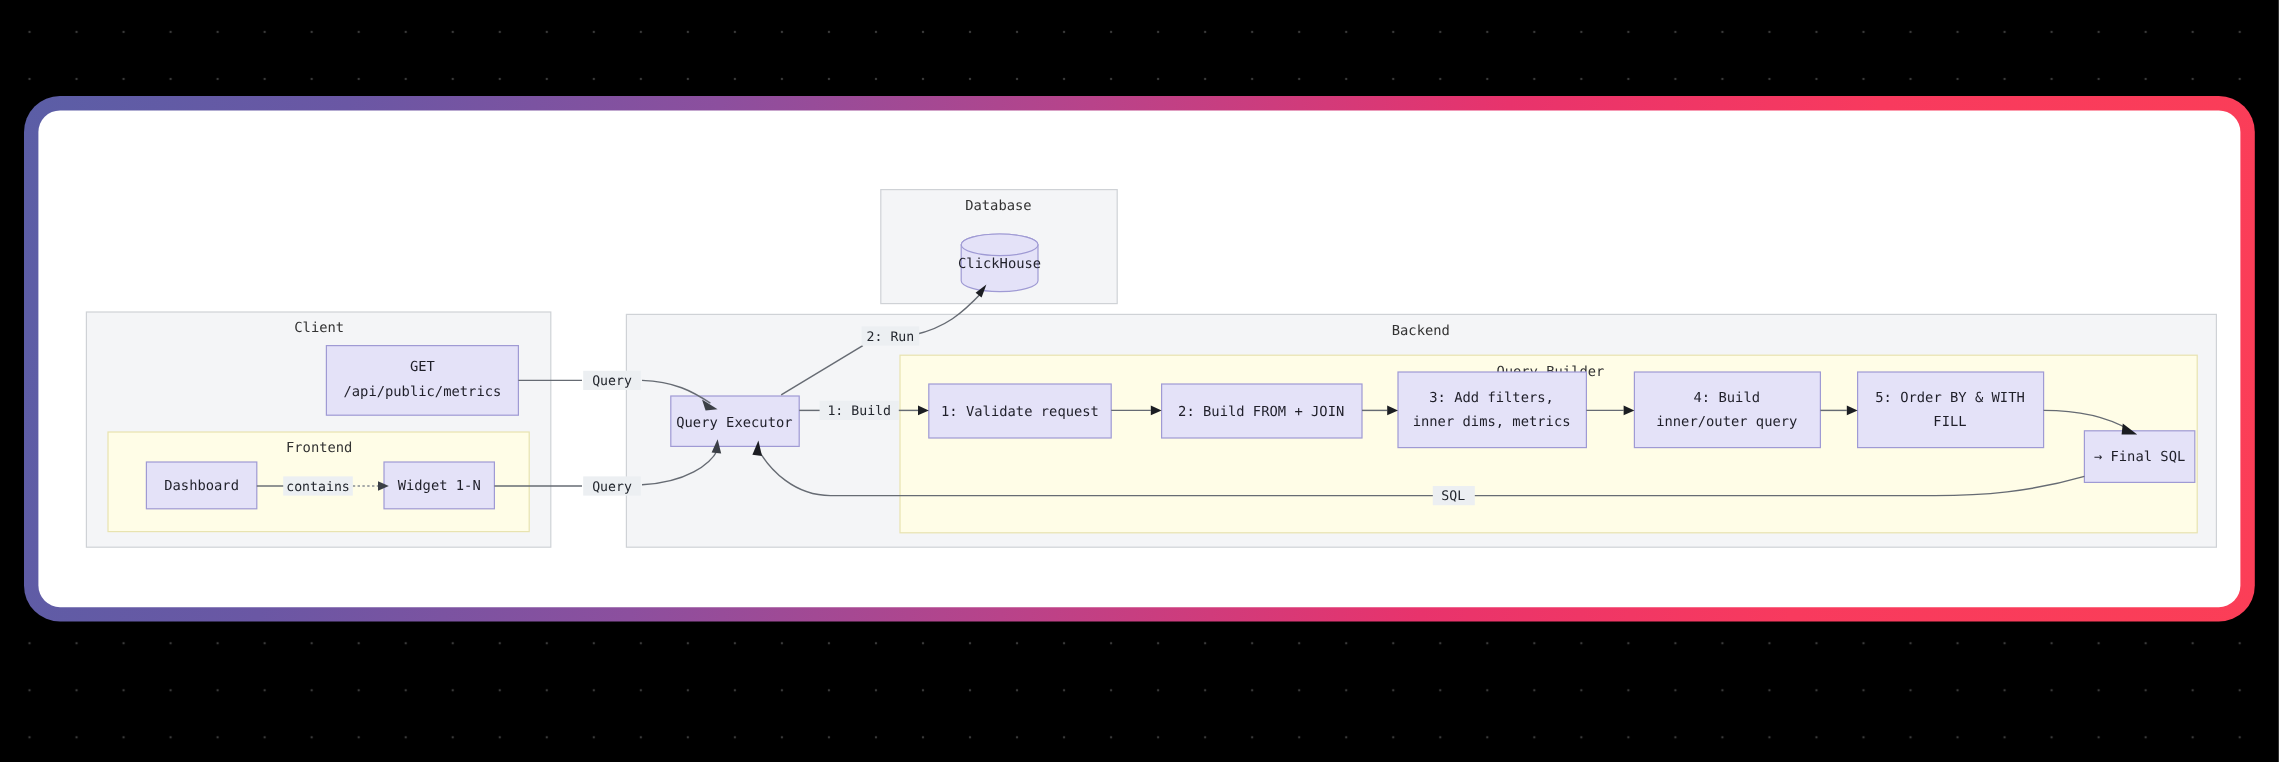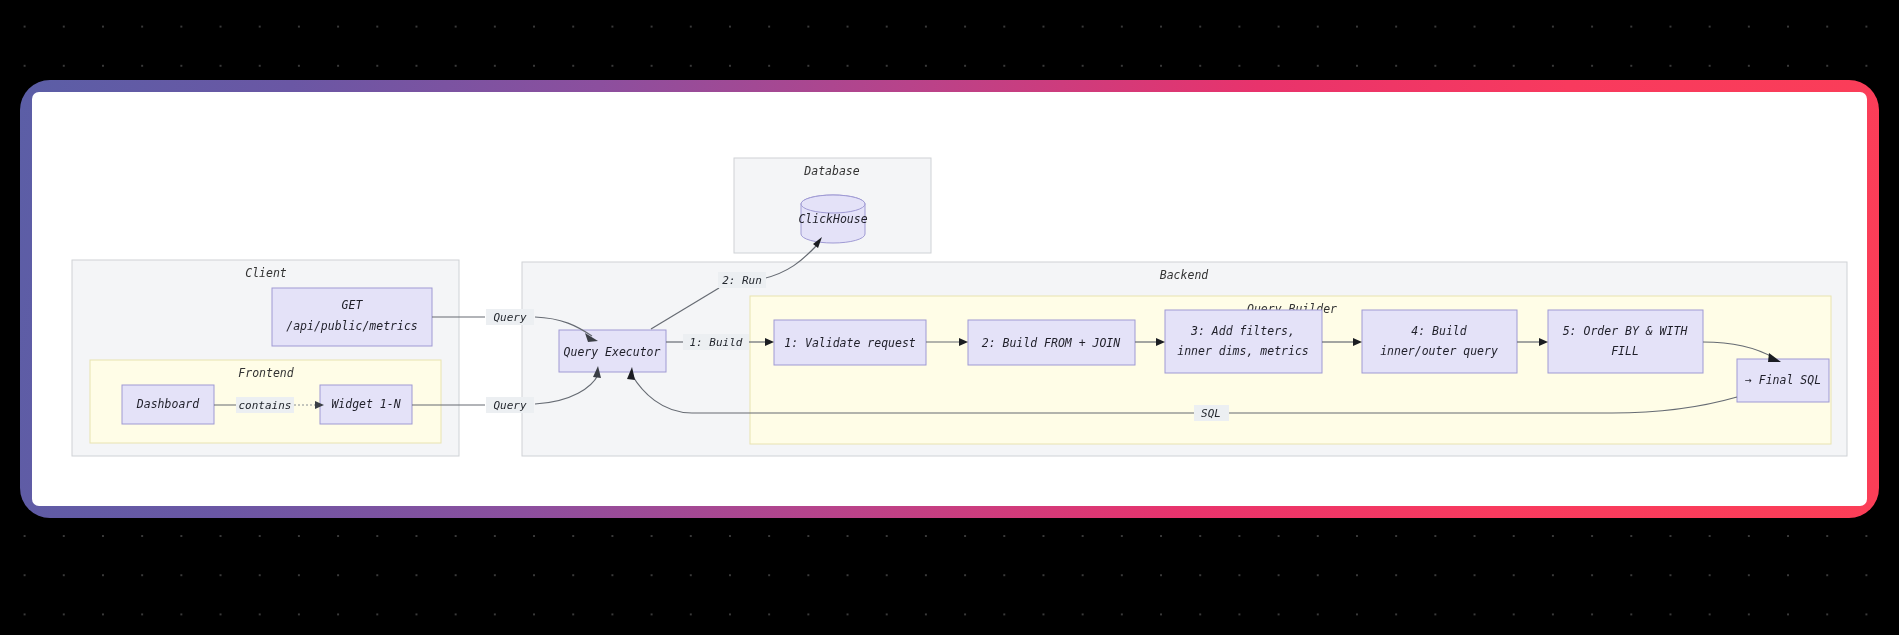--- a/index.html
+++ b/index.html
@@ -12,21 +12,21 @@
     font-family:"DejaVu Sans Mono","Liberation Mono",monospace;
   }
   #frame{
     position:absolute;left:20px;top:80px;width:1859px;height:438px;
     border-radius:30px;
     background:linear-gradient(100deg,#5b5ea6 0%,#6a57a4 14%,#8c4f9e 30%,#b8438a 46%,#e8336c 64%,#f83a5e 80%,#fb3e57 100%);
     padding:0;box-sizing:border-box;
   }
   #frame-inner{
     position:absolute;left:12px;top:12px;right:12px;bottom:12px;
-    background:#fff;border-radius:7px;overflow:hidden;font-style:italic;
+    background:#fff;border-radius:18px;overflow:hidden;
   }
   #canvas{position:absolute;left:0;top:0;width:1835px;height:414px;}
   .grp-rect{fill:#f4f5f7;stroke:#cfd2d6;stroke-width:1;}
   .grp-rect-y{fill:#fffde7;stroke:#e8e3b0;stroke-width:1;}
   .grp-label{font-family:"DejaVu Sans Mono","Liberation Mono",monospace;font-size:11.5px;fill:#333;text-anchor:middle;}
   .node-rect{fill:#e4e2f8;stroke:#9f9ad4;stroke-width:1;}
   .node-text{font-family:"DejaVu Sans Mono","Liberation Mono",monospace;font-size:11.5px;fill:#1f1f29;text-anchor:middle;}
   .edge{fill:none;stroke:#666b73;stroke-width:1.2;}
   .edge-dot{fill:none;stroke:#888d94;stroke-width:1.2;stroke-dasharray:2 2;}
   .edge-label{font-family:"DejaVu Sans Mono","Liberation Mono",monospace;font-size:11px;fill:#23272e;text-anchor:middle;}

